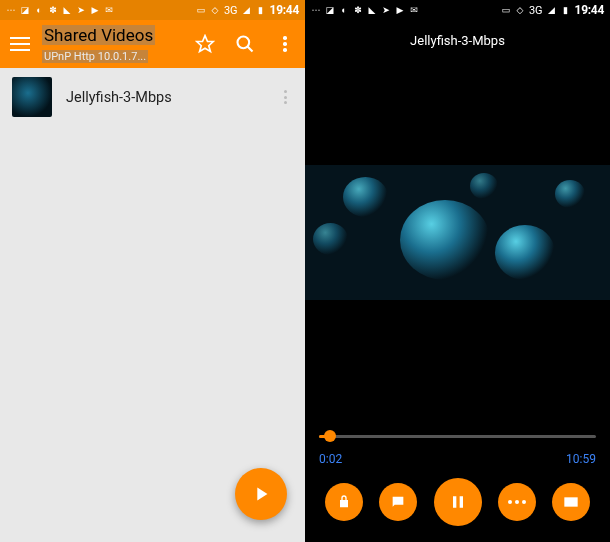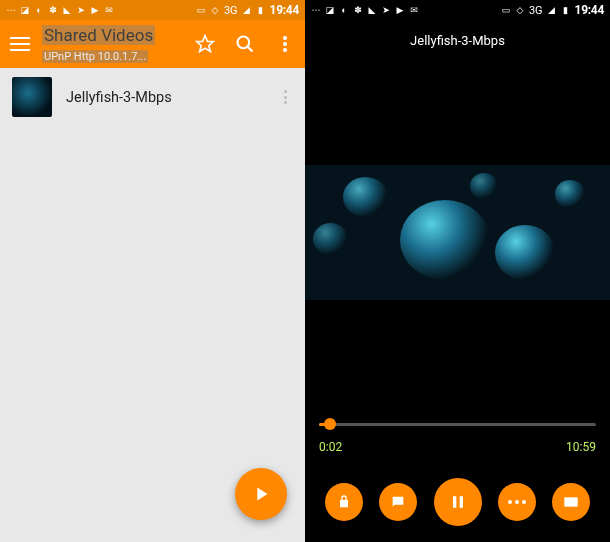--- a/index.html
+++ b/index.html
@@ -15,21 +15,21 @@
   .status-left { display: flex; gap: 4px; align-items: center; }
   .status-right { margin-left: auto; display: flex; gap: 4px; align-items: center; }
   .status-icon { width: 10px; height: 10px; display: inline-flex; align-items: center; justify-content: center; font-size: 9px; }
   .time { font-weight: 700; font-size: 12px; letter-spacing: -0.3px; }
 
   
   .toolbar { height: 48px; background: #ff8800; display: flex; align-items: center; padding: 0 10px; color: #fff; }
   .toolbar .hamburger { width: 20px; height: 14px; display: flex; flex-direction: column; justify-content: space-between; cursor: pointer; }
   .toolbar .hamburger span { height: 2.2px; background: #fff; width: 100%; }
   .toolbar-titles { margin-left: 12px; flex: 1; overflow: hidden; }
-  .title-hl { background: rgba(128,128,128,0.45); color: #404040; font-size: 17px; font-weight: 400; padding: 0 2px; display: inline-block; }
+  .title-hl { background: rgba(128,128,128,0.45); color: #000000; font-size: 17px; font-weight: 400; padding: 0 2px; display: inline-block; }
   .subtitle-hl { background: rgba(128,128,128,0.45); color: #eaeaea; font-size: 11px; padding: 0 2px; display: inline-block; margin-top: 2px; }
   .toolbar-actions { display: flex; gap: 20px; align-items: center; margin-left: 8px; }
   .tb-icon { width: 20px; height: 20px; display: flex; align-items: center; justify-content: center; color: #fff; cursor: pointer; }
 
   
   .list { background: #e8e8e8; }
   .list-item { height: 58px; display: flex; align-items: center; padding: 0 12px; background: #e8e8e8; }
   .thumb { width: 40px; height: 40px; background: radial-gradient(circle at 40% 40%, #1a6e8e 0%, #02121a 70%); border-radius: 2px; flex-shrink: 0; }
   .item-title { margin-left: 14px; color: #222; font-size: 14.5px; flex: 1; }
   .item-more { color: #bbb; width: 16px; display: flex; flex-direction: column; align-items: center; gap: 2.5px; cursor: pointer; }
@@ -48,21 +48,21 @@
   .j3 { width: 45px; height: 40px; left: 38px; top: 12px; opacity: .8; }
   .j4 { width: 35px; height: 32px; left: 8px; top: 58px; opacity: .6; }
   .j5 { width: 30px; height: 28px; left: 250px; top: 15px; opacity: .7; }
   .j6 { width: 28px; height: 26px; left: 165px; top: 8px; opacity: .55; }
 
   .controls { position: absolute; left: 0; right: 0; bottom: 0; padding: 0 14px 16px; color: #fff; }
   .seekbar { position: relative; height: 20px; display: flex; align-items: center; margin-bottom: 6px; }
   .track { height: 3px; width: 100%; background: #555; border-radius: 2px; position: relative; }
   .progress { position: absolute; left: 0; top: 0; height: 3px; background: #ff8800; width: 4%; border-radius: 2px; }
   .thumb-dot { position: absolute; left: 4%; width: 12px; height: 12px; background: #ff8800; border-radius: 50%; transform: translate(-50%, -50%); top: 50%; }
-  .times { display: flex; justify-content: space-between; font-size: 12px; color: #bef264; margin-bottom: 24px; }
+  .times { display: flex; justify-content: space-between; font-size: 12px; color: #3b82f6; margin-bottom: 12px; }
   .btn-row { display: flex; justify-content: space-between; align-items: center; padding: 0 6px; }
   .cbtn { width: 38px; height: 38px; border-radius: 50%; background: #ff8800; display: flex; align-items: center; justify-content: center; cursor: pointer; }
   .cbtn.large { width: 48px; height: 48px; }
   .cbtn svg { fill: #fff; }
   .dots3 { display: flex; gap: 3px; }
   .dots3 i { width: 4px; height: 4px; background: #fff; border-radius: 50%; }
 
   .vdots { display: flex; flex-direction: column; gap: 2.5px; }
   .vdots i { width: 3.5px; height: 3.5px; background: #fff; border-radius: 50%; }
 </style>

